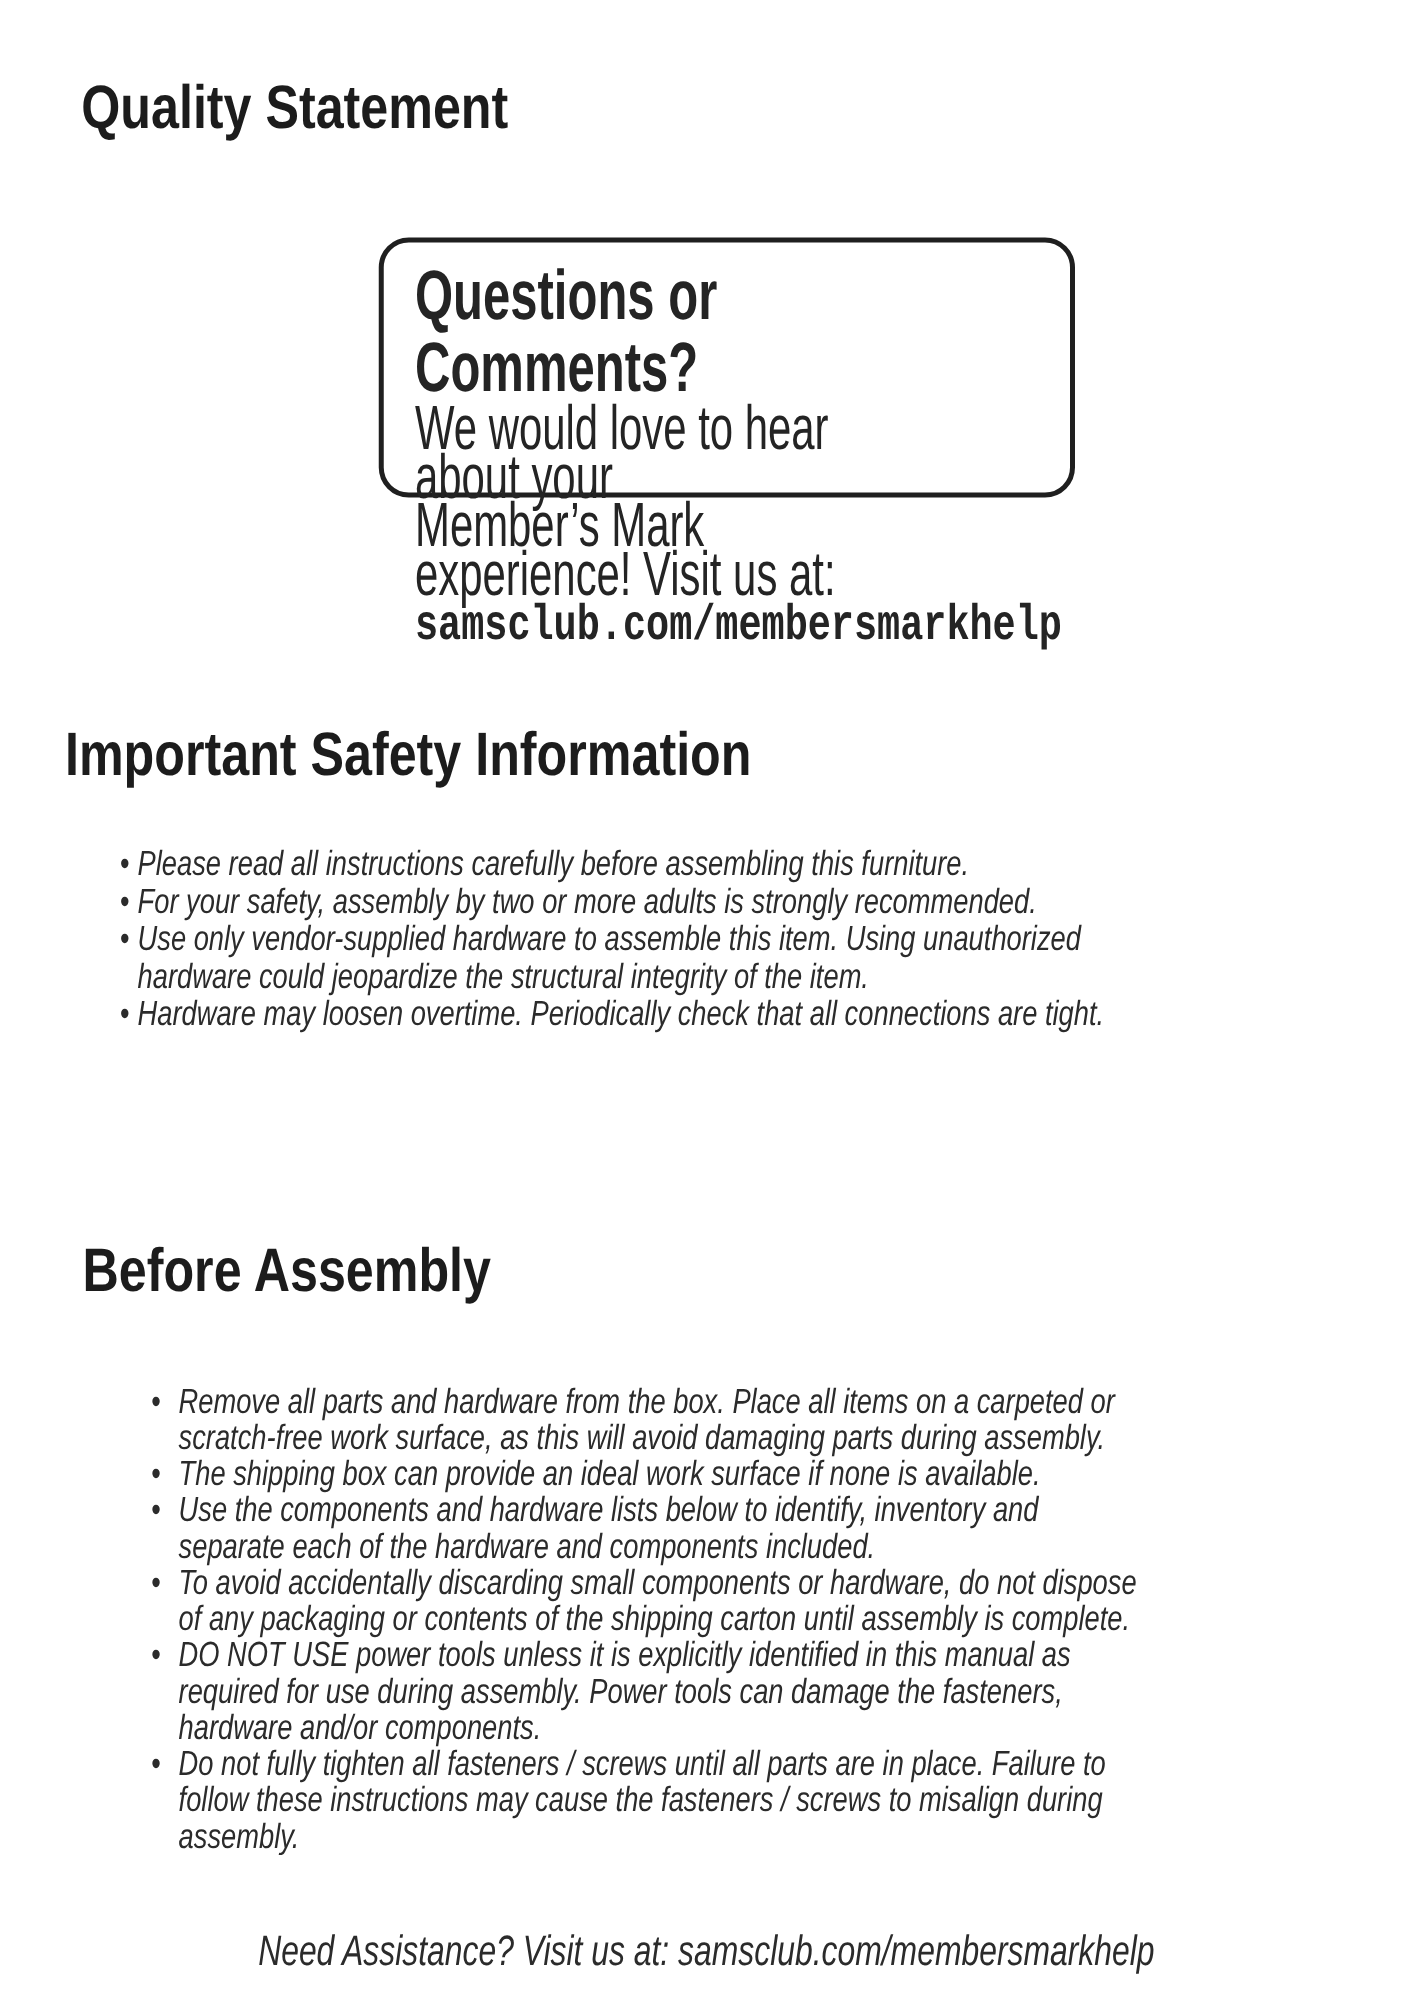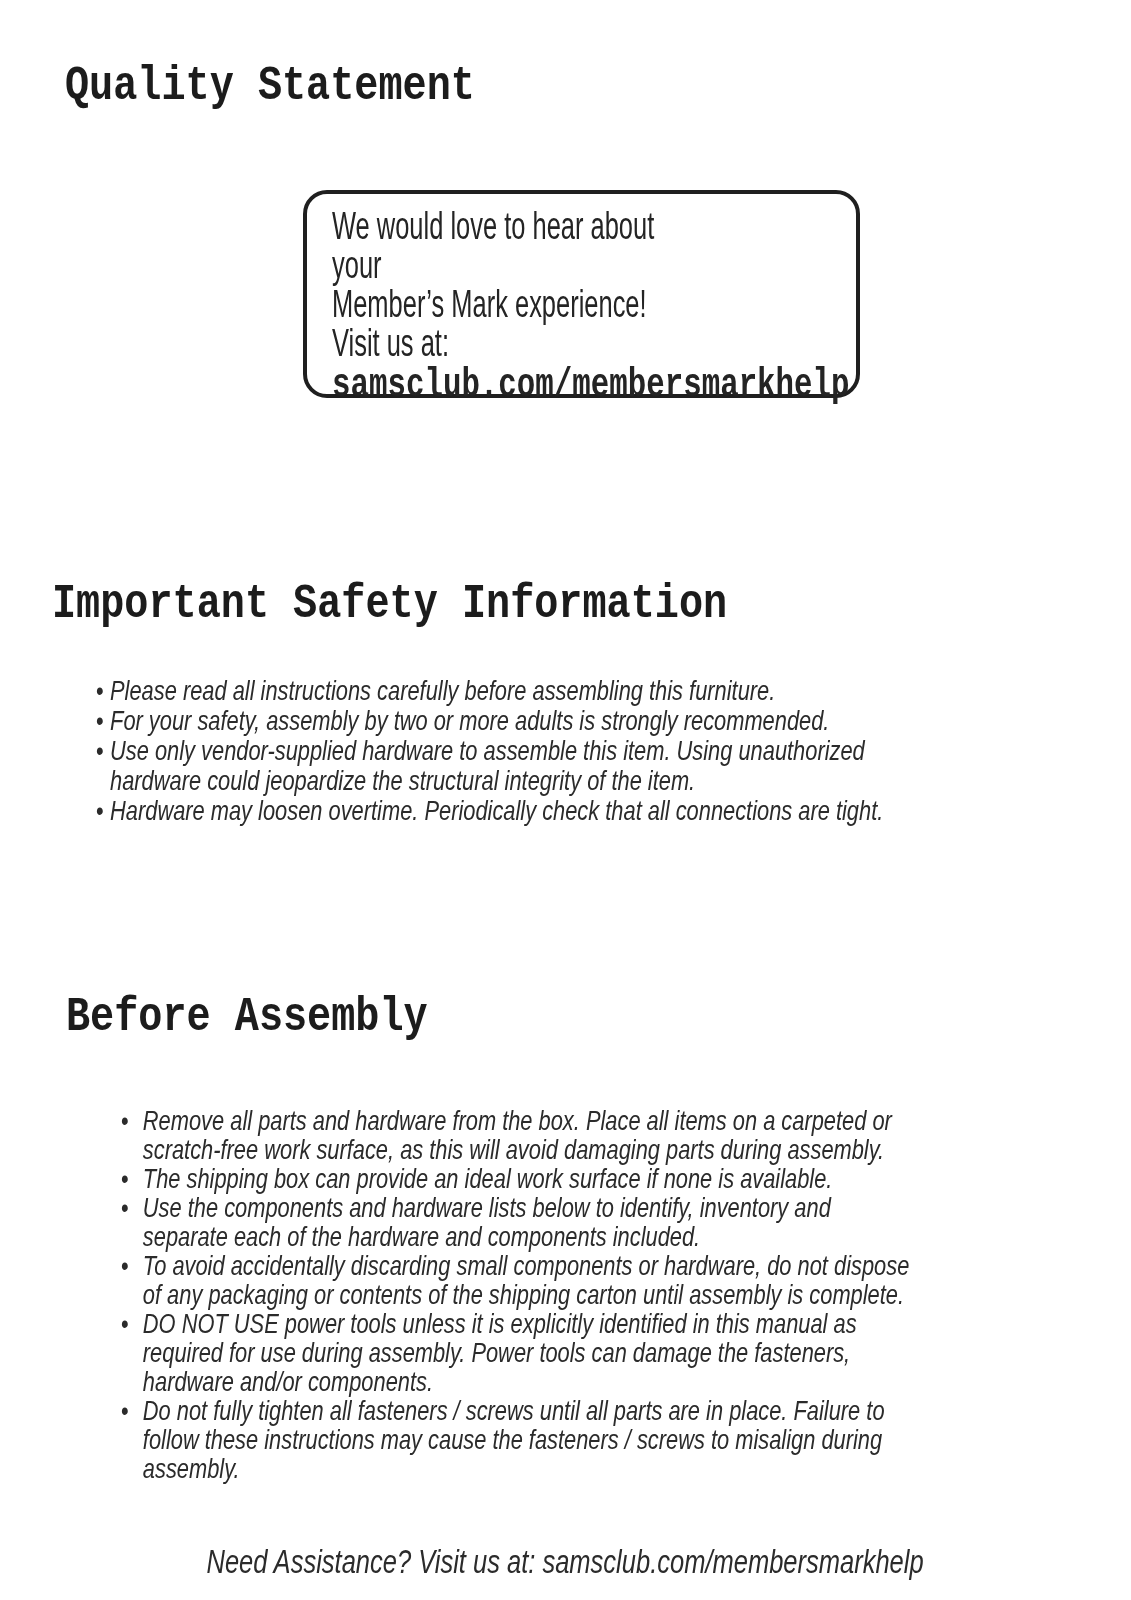--- a/index.html
+++ b/index.html
@@ -8,34 +8,34 @@
     background:#ffffff;
     font-family:"Liberation Sans",sans-serif;
     color:#262626;
     position:relative;
     overflow:hidden;
   }
   .abs{position:absolute;}
   
   .cond{display:inline-block;transform-origin:0 50%;white-space:pre-line;}
 
-  h1,h2{margin:0;font-weight:bold;color:#1c1c1c;line-height:1.08;font-family:Liberation Mono, monospace;}
+  h1,h2{margin:0;font-weight:bold;color:#1c1c1c;line-height:1.08;}
   .h-main{font-size:49px;}
   .h-main .cond{transform:scaleX(0.82);}
 
   
   .qbox{
     left:303px;top:190px;width:524px;height:187px;
     border:4px solid #1f1f1f;border-radius:24px;
     padding:13px 0 0 25px;box-sizing:content-box;
     color:#242424;
   }
   .q-title{font-size:56px;font-weight:bold;line-height:58px;white-space:nowrap;}
   .q-title .cond{transform:scaleX(0.70);}
-  .q-body{font-size:38px;line-height:39px;white-space:nowrap;}
+  .q-body{font-size:50px;line-height:39px;white-space:nowrap;}
   .q-body .cond{transform:scaleX(0.67);}
   .q-url{font-size:40px;font-weight:bold;line-height:46px;white-space:nowrap;font-family:Liberation Mono, monospace;}
   .q-url .cond{transform:scaleX(0.77);}
 
   
   ul.blist{
     margin:0;padding:0;list-style:none;
     font-style:italic;font-size:28px;color:#2b2b2b;
     transform:scaleX(0.78);transform-origin:0 0;
     width:1200px;
@@ -67,20 +67,23 @@
 </head>
 <body>
 
 <div>
 
   <h1 class="abs h-main" style="left:65px;top:60px;">
     <span class="cond">Quality Statement</span>
   </h1>
 
   <div class="abs qbox">
+    <div class="q-title">
+      <span class="cond">Questions or Comments?</span>
+    </div>
     <div class="q-body">
       <span class="cond">We would love to hear about your</span>
     </div>
     <div class="q-body">
       <span class="cond">Member’s Mark experience! Visit us at:</span>
     </div>
     <div class="q-url">
       <span class="cond">samsclub.com/membersmarkhelp</span>
     </div>
   </div>

